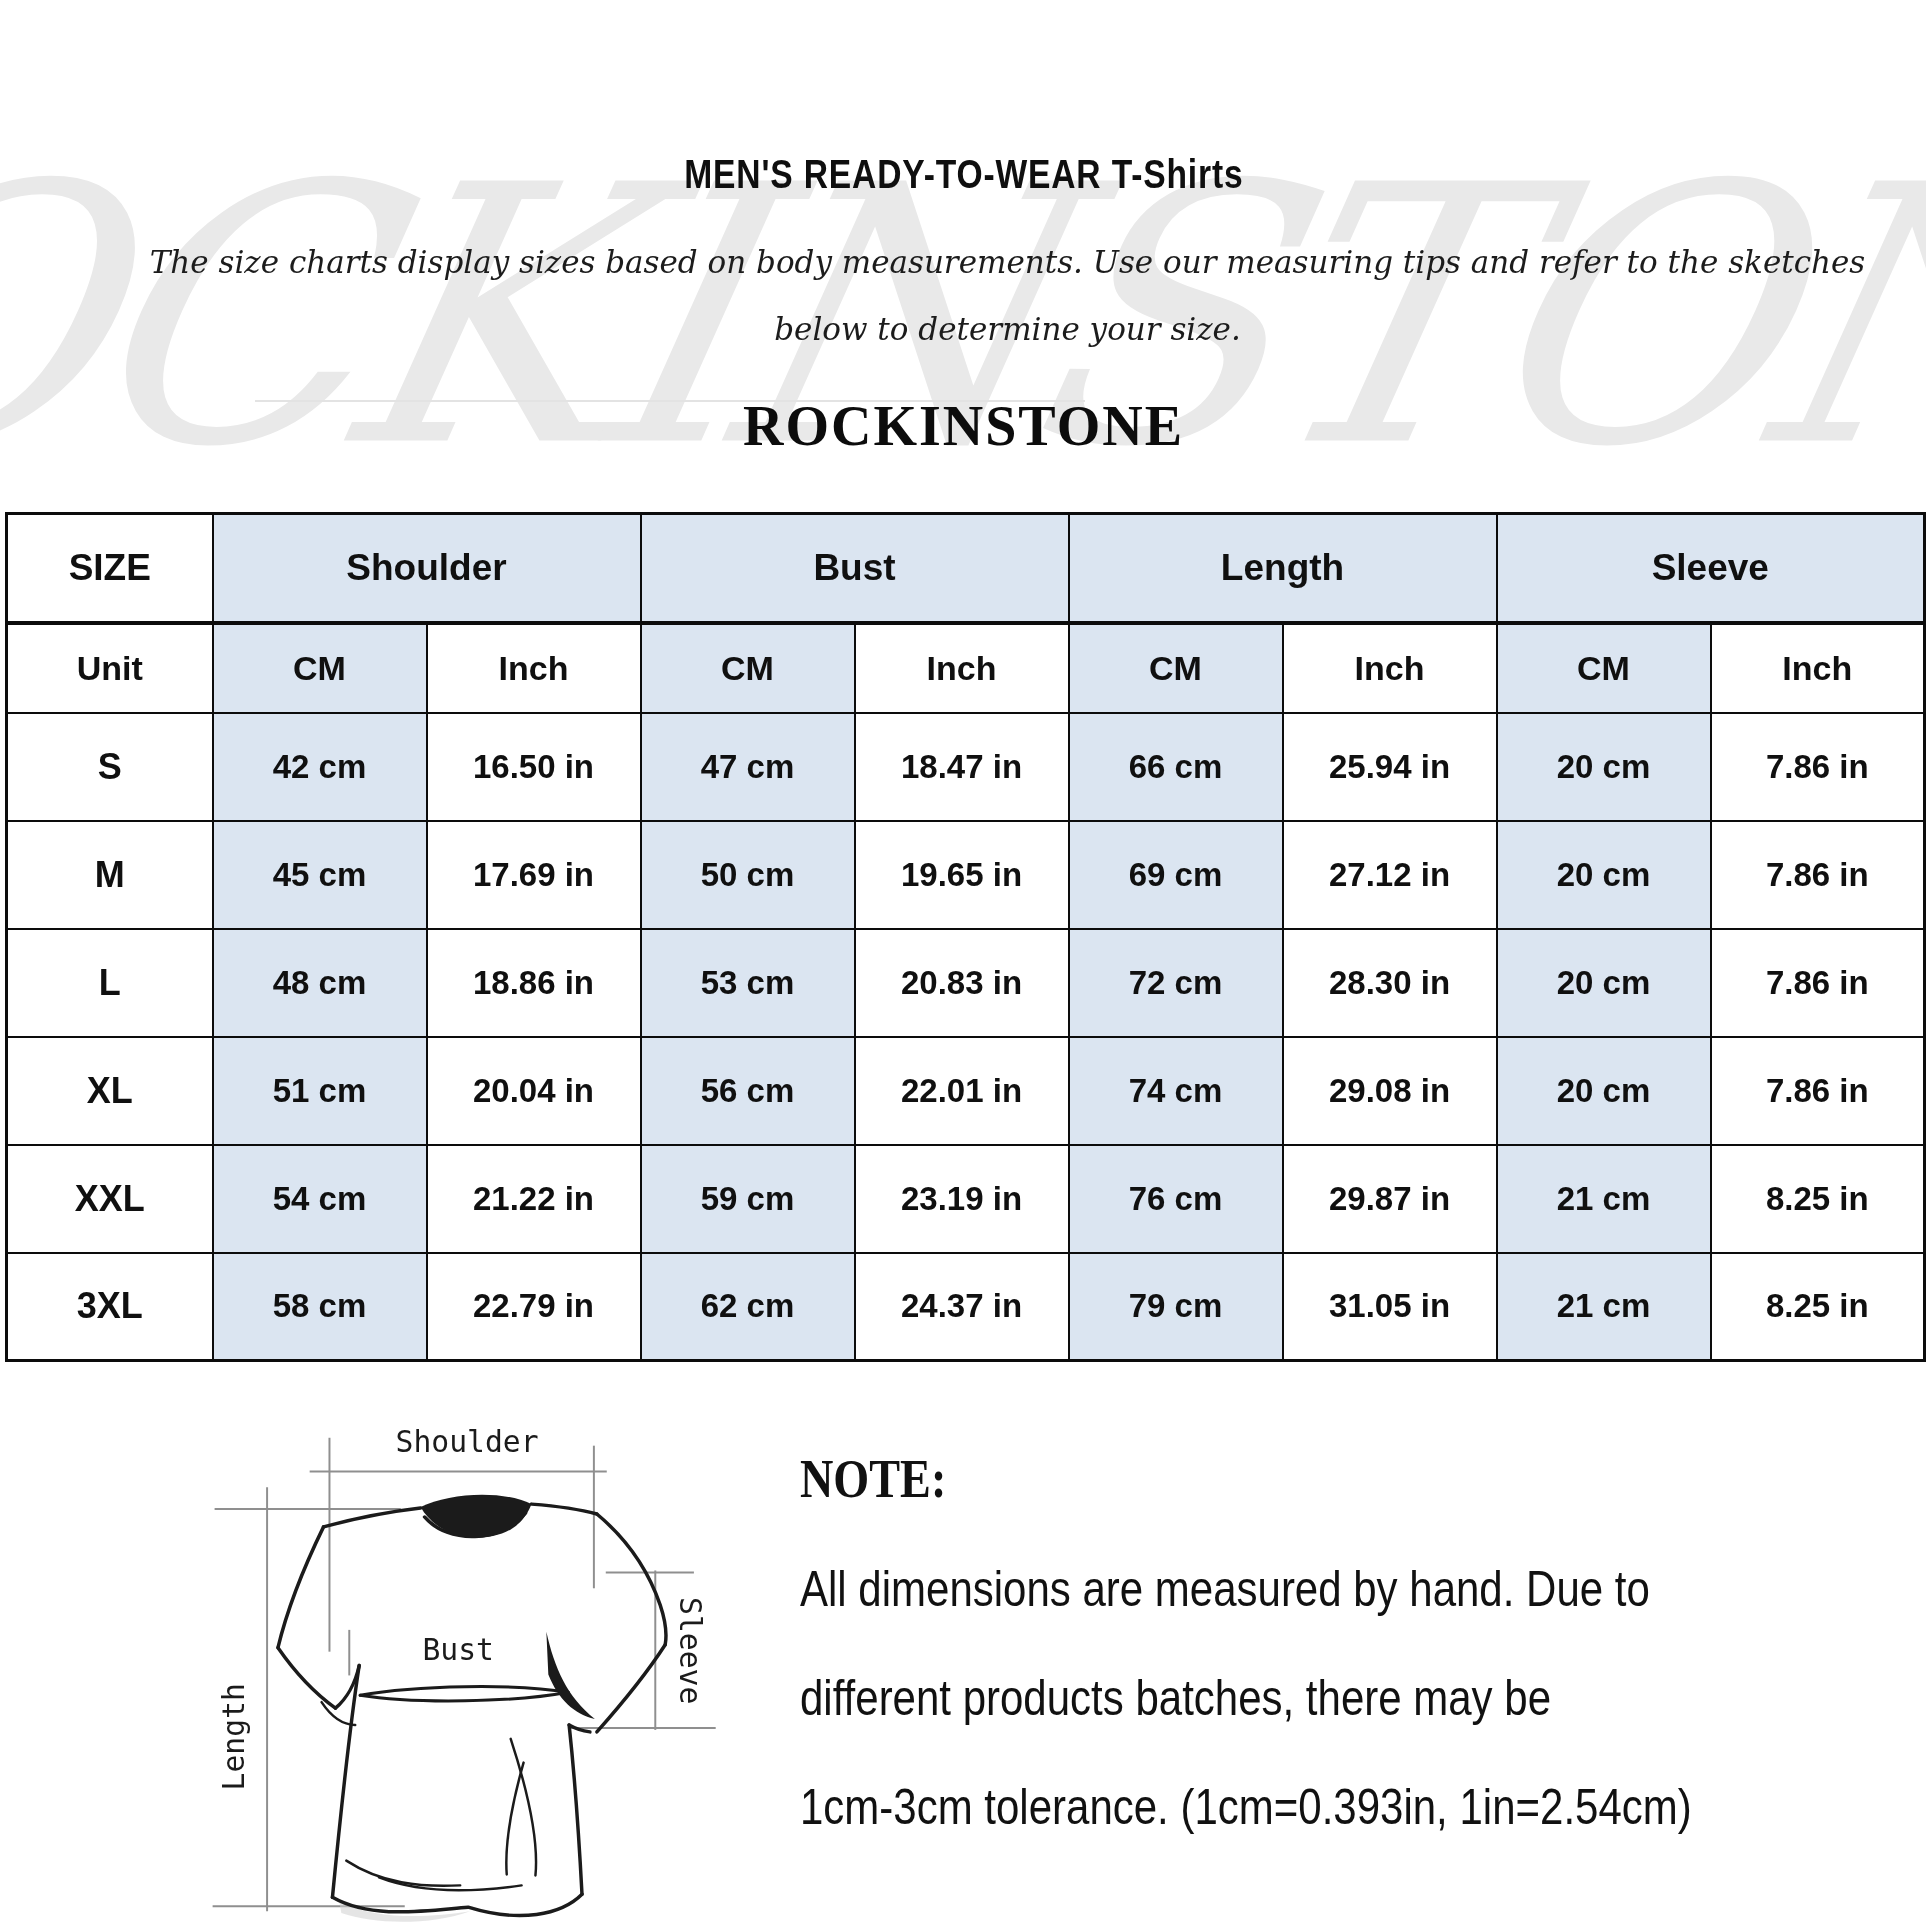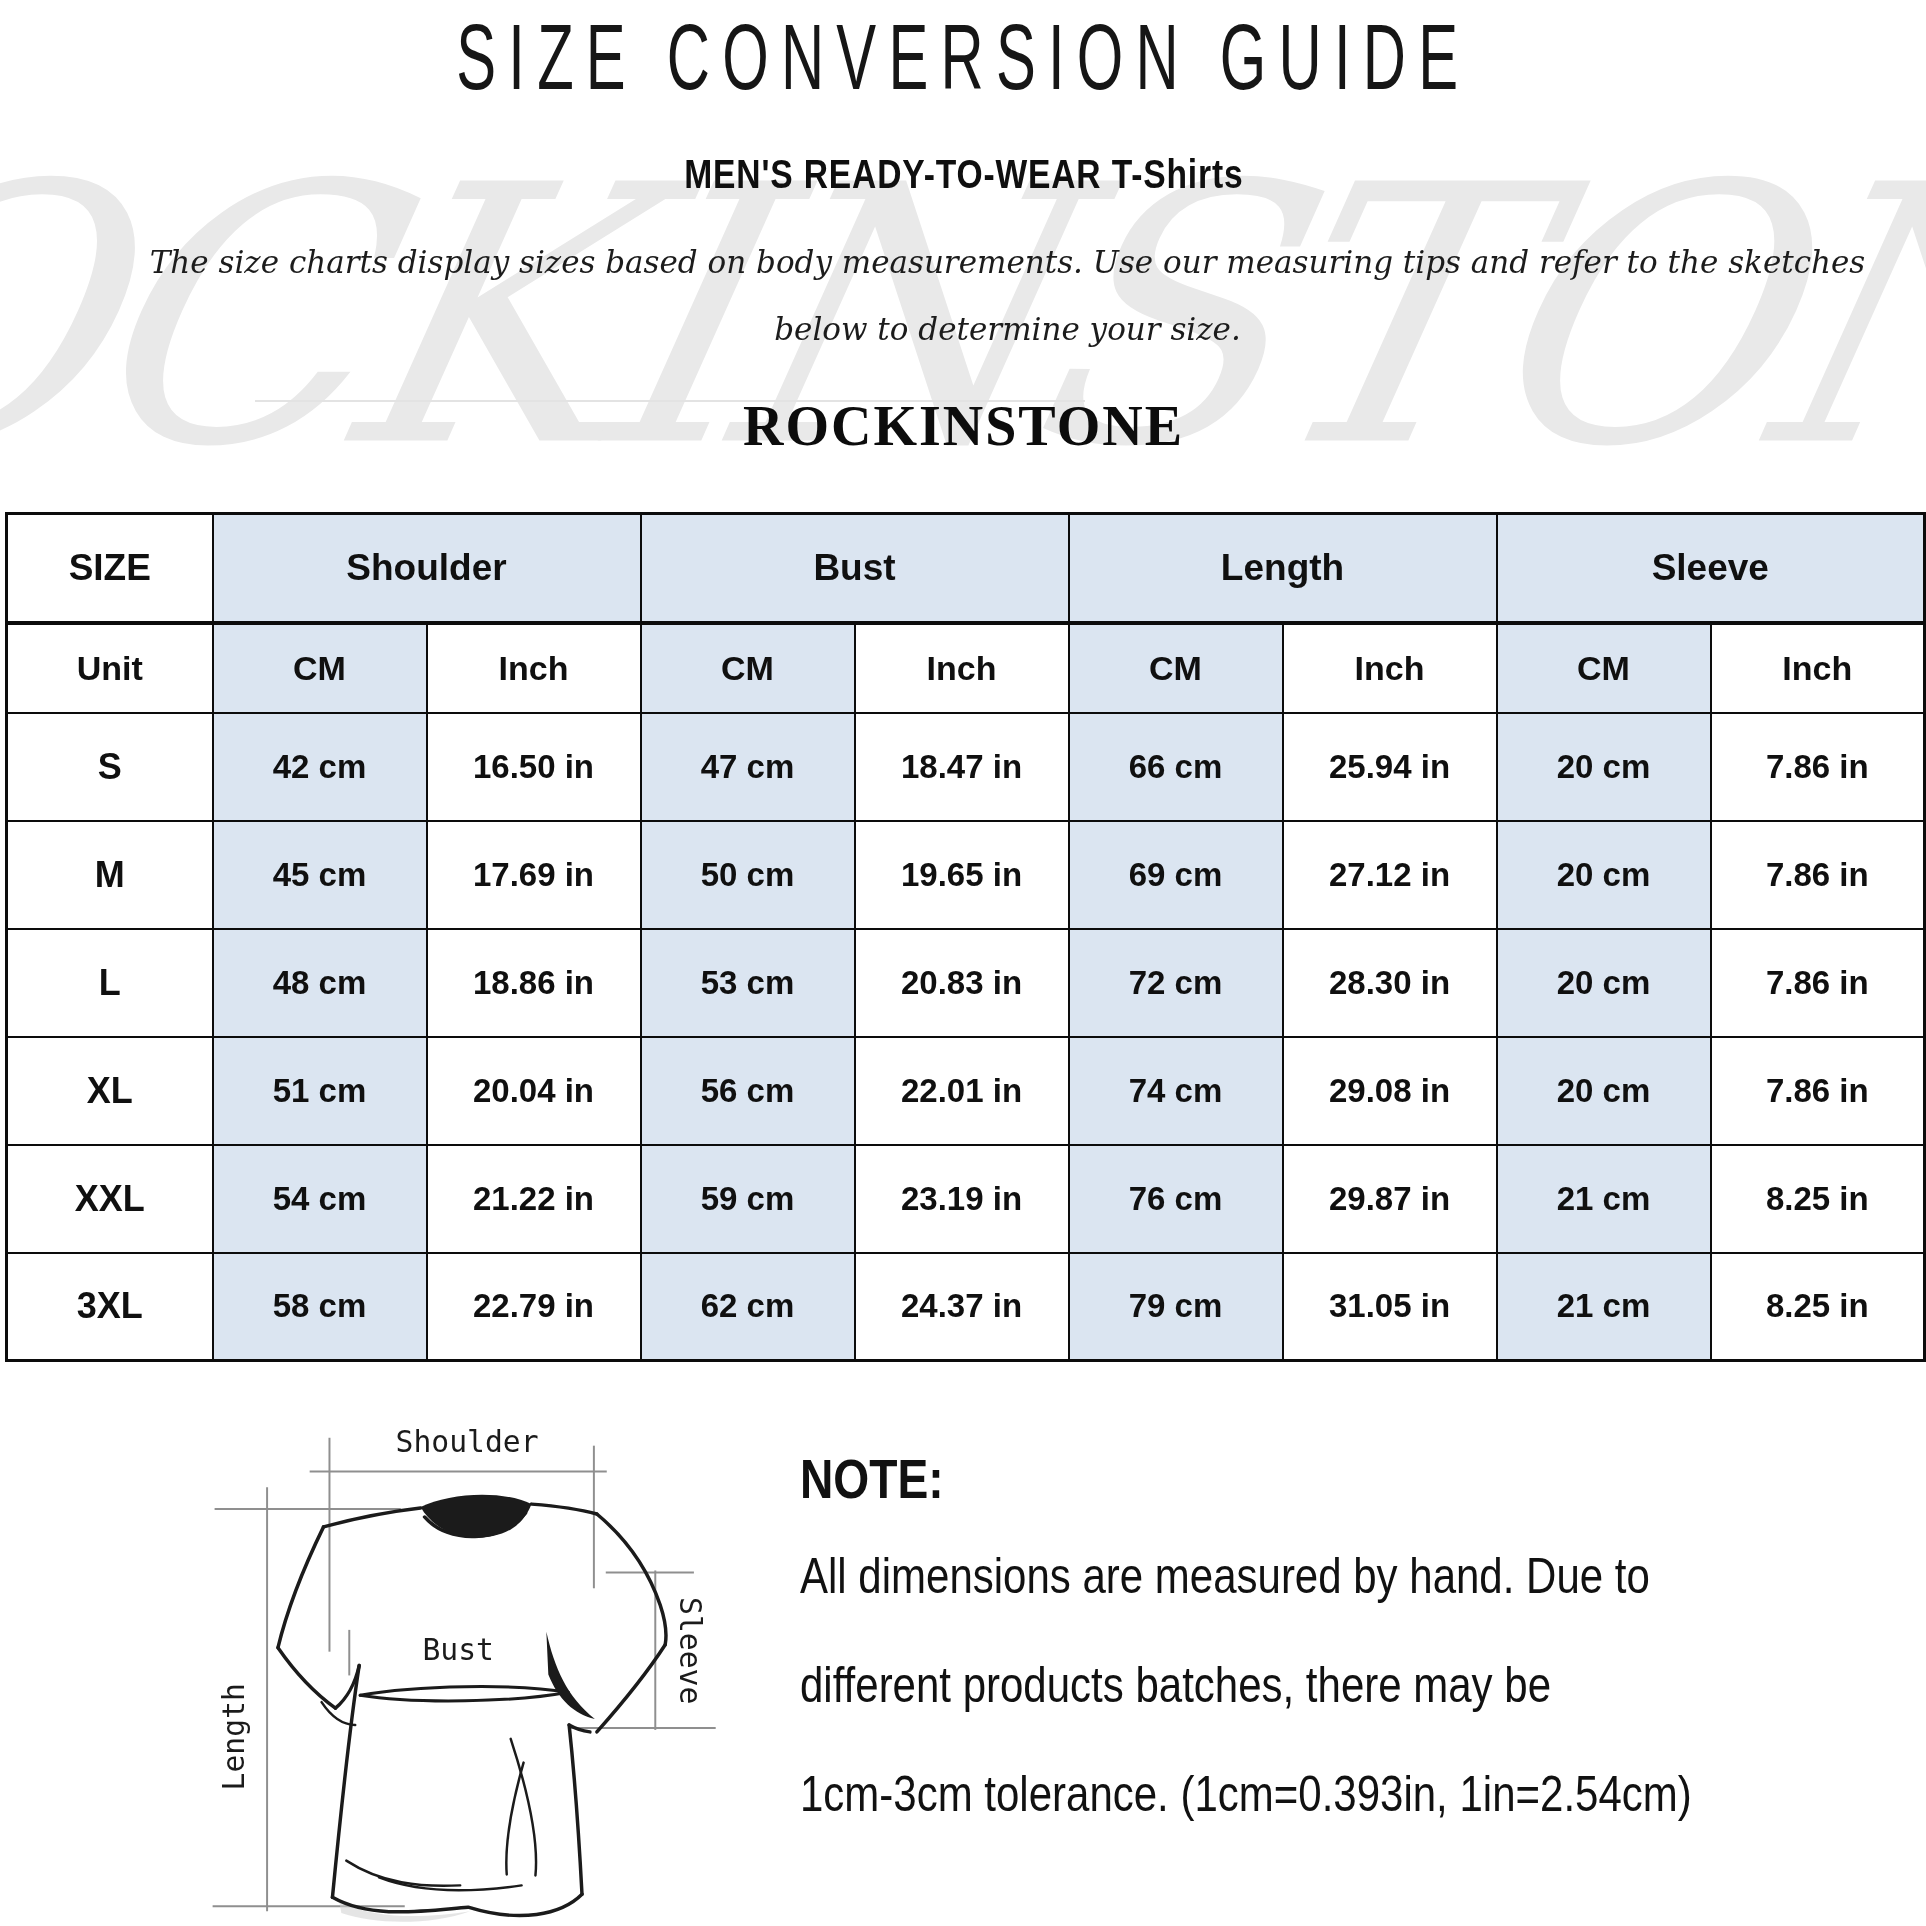--- a/index.html
+++ b/index.html
@@ -35,35 +35,32 @@
   .size-table tr.r-group td{border-bottom-width:4px;font-size:37px;}
   .size-table tr.r-unit{height:90px;}
   .size-table tr.r-unit td{font-size:34px;}
   .size-table tr.r-data{height:108px;}
   .size-table td.blue{background:#dbe5f1;}
   .size-table td.szcol{font-size:36px;}
 
   
   .sketch{position:absolute;left:173px;top:1410px;z-index:1;}
   .note{position:absolute;left:800px;top:1447px;z-index:1;}
-  .note-heading{font-size:55px;font-weight:700;margin:0 0 36px 0;white-space:nowrap;}
+  .note-heading{font-size:55px;font-weight:700;margin:0 0 50px 0;white-space:nowrap;font-family:Liberation Serif, serif;}
   .note-line{font-size:50px;font-weight:400;margin:0 0 51px 0;white-space:nowrap;}
   .cond{display:inline-block;transform:scaleX(0.84);transform-origin:left center;}
 </style>
 </head>
 <body>
 
 <div class="page">
 
   <div class="watermark">ROCKINSTONE</div>
   <div class="wm-stroke"></div>
 
-  <div class="title-wrap">
-    <span class="title-inner">SIZE CONVERSION GUIDE</span>
-  </div>
   <div class="subtitle-wrap">
     <span class="subtitle-inner">MEN'S READY-TO-WEAR T-Shirts</span>
   </div>
   <div class="desc desc-1">The size charts display sizes based on body measurements. Use our measuring tips and refer to the sketches</div>
   <div class="desc desc-2">below to determine your size.</div>
   <div class="brand">ROCKINSTONE</div>
 
   <table class="size-table">
     <colgroup>
       <col style="width:206px">

